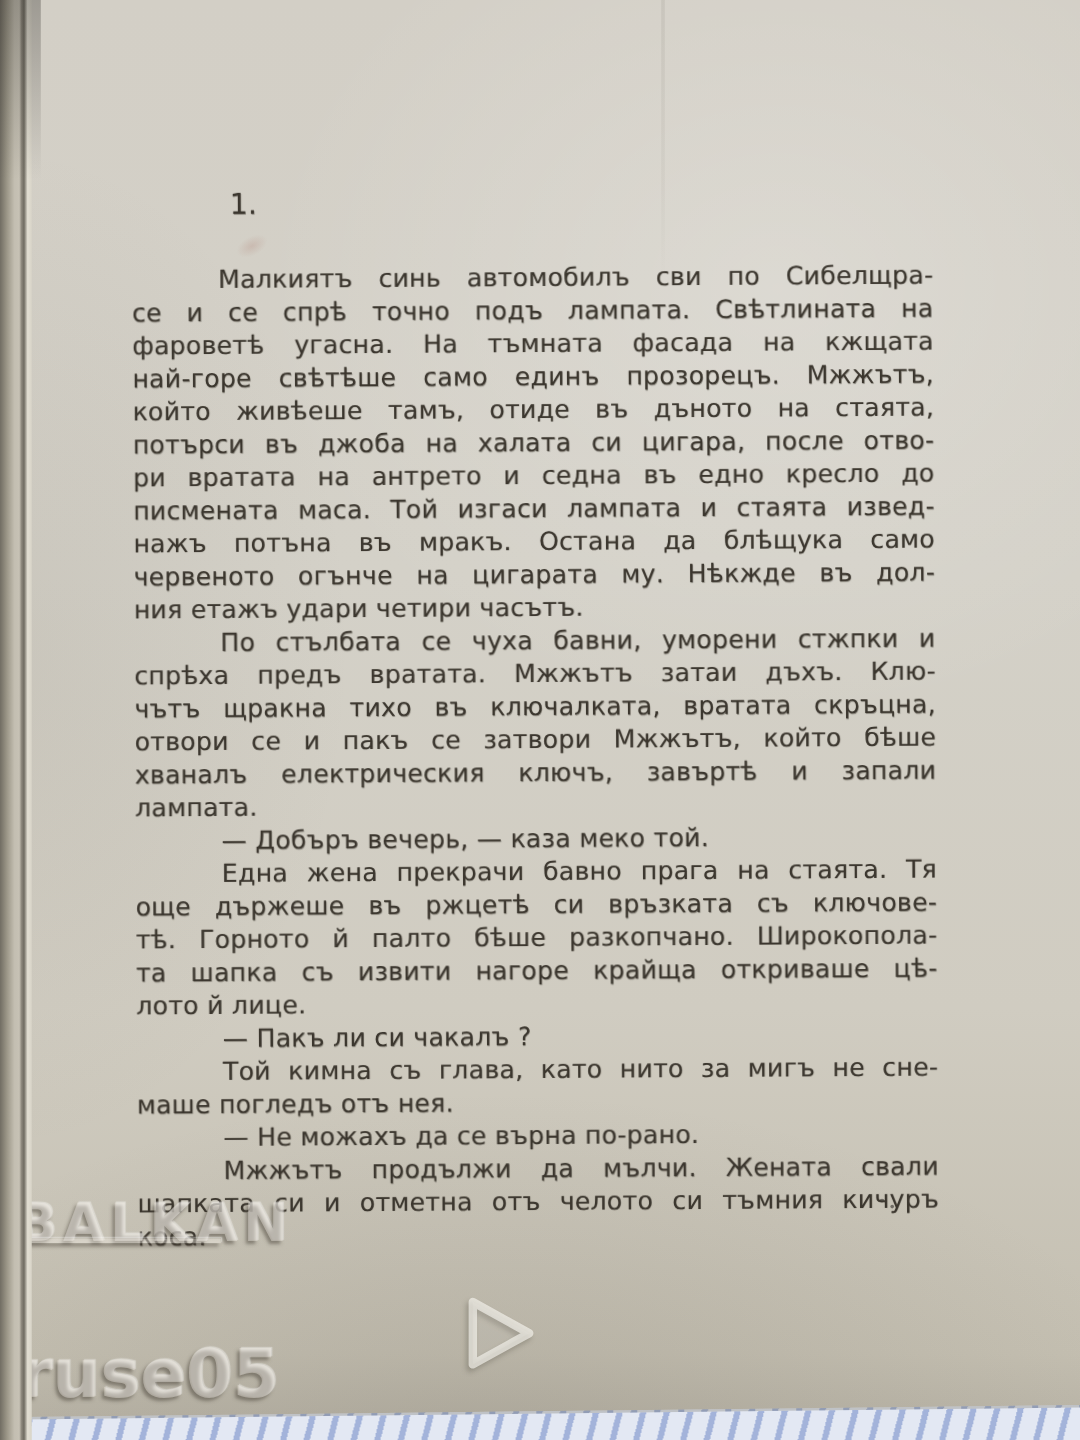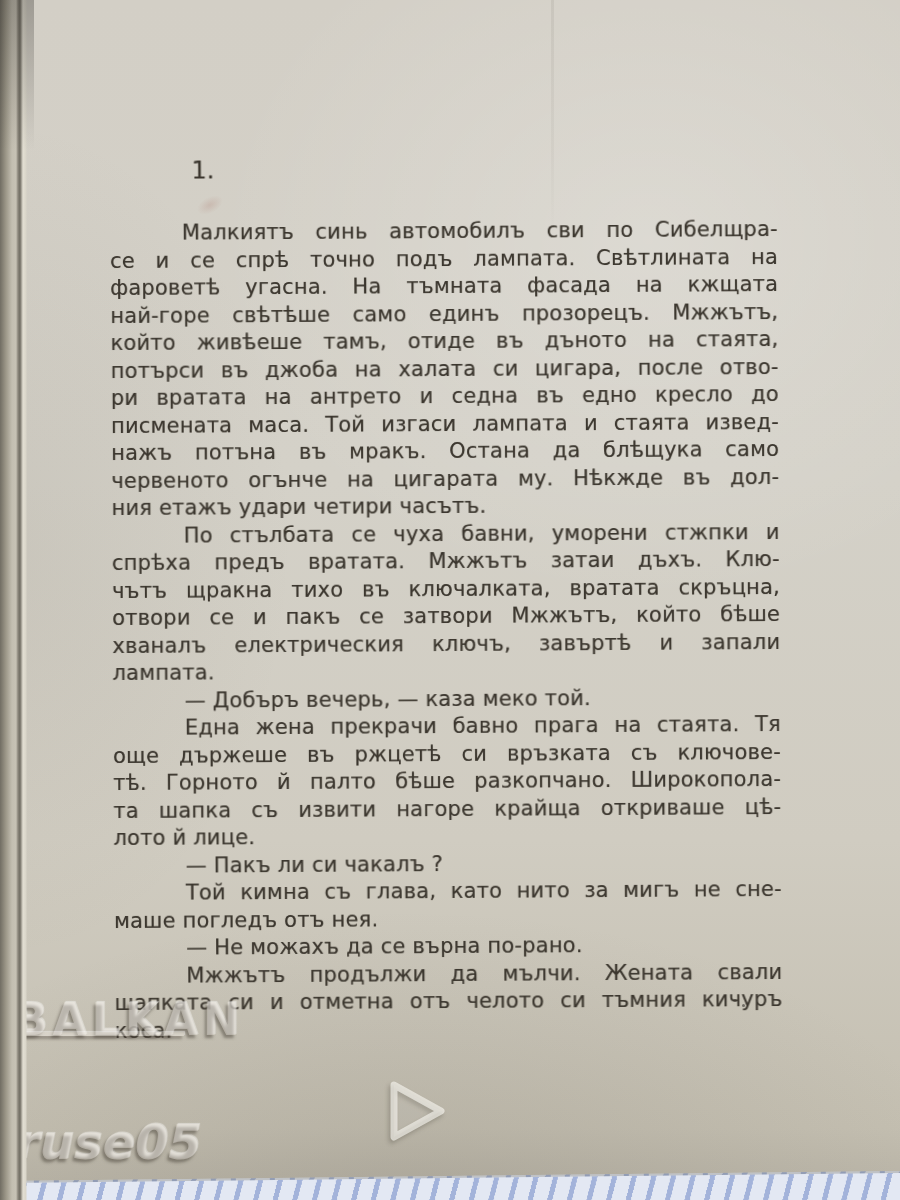--- a/index.html
+++ b/index.html
@@ -45,21 +45,21 @@
 
   
   .wm{position:absolute;font-weight:bold;line-height:1;color:var(--watermark,rgba(244,241,233,0.40));
     text-shadow:-2px 3px 3px rgba(72,66,55,0.50),1px -1px 1px rgba(255,255,255,0.45);
     letter-spacing:0;user-select:none;}
   .wm-top{left:14px;top:998px;font-size:44px;letter-spacing:5px;}
   .wm-underline{position:absolute;left:14px;top:1032px;width:170px;height:4px;
     background:rgba(244,241,233,0.40);
     box-shadow:-2px 3px 3px rgba(72,66,55,0.40),1px -1px 1px rgba(255,255,255,0.40);}
   .wm-main{left:4px;top:1020px;font-size:97px;letter-spacing:4px;}
-  .wm-user{left:16px;top:1118px;font-size:48px;font-style:italic;}
+  .wm-user{left:16px;top:1118px;font-size:56px;}
   .wm-arrow{position:absolute;left:387px;top:1079px;width:62px;height:64px;
     filter:drop-shadow(-2px 3px 2px rgba(72,66,55,0.45));}
 
   
   .stripes{position:absolute;left:-12px;right:-12px;bottom:-8px;height:30px;
     transform:rotate(-0.65deg);
     border-top:2px solid rgba(110,106,96,0.30);
     background:repeating-linear-gradient(105deg,
       var(--stripe-background,#e3e8f3) 0px,var(--stripe-background,#e3e8f3) 14px,
       var(--stripe-line,#a3b3da) 14px,var(--stripe-line,#a3b3da) 19px);}

